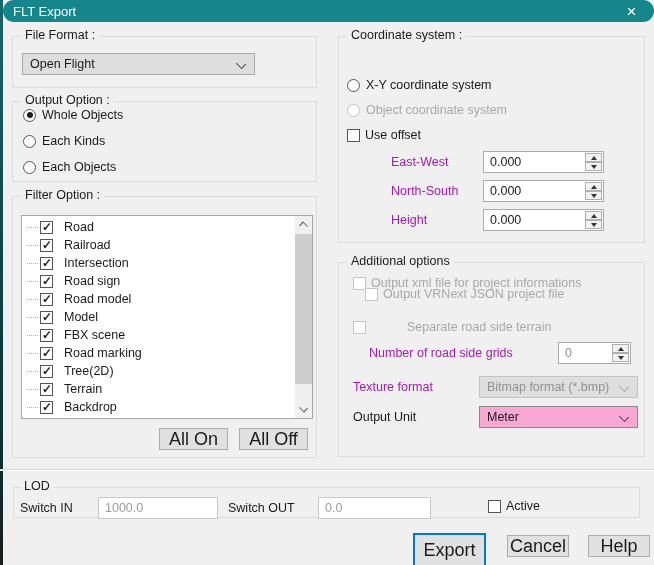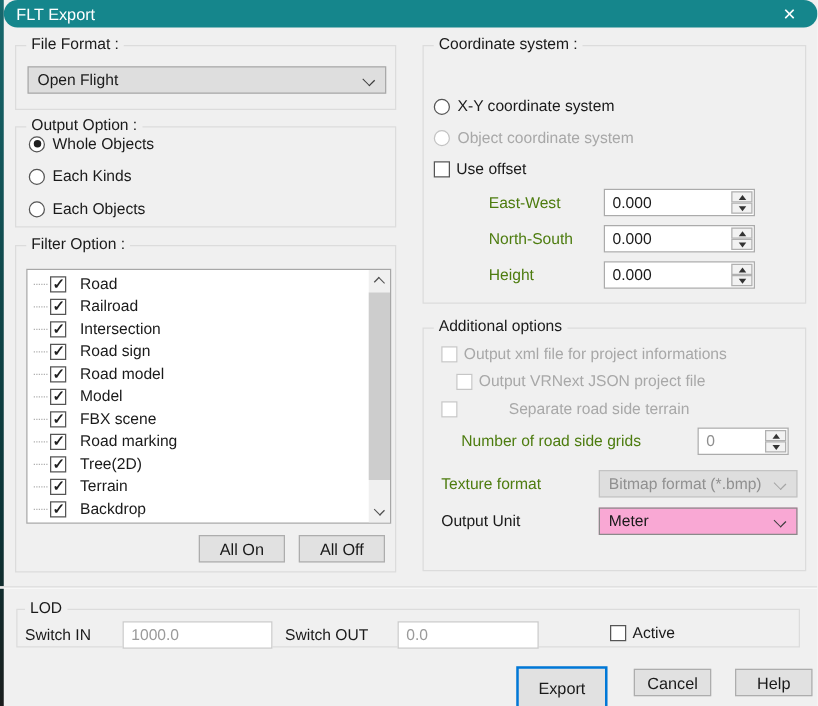--- a/index.html
+++ b/index.html
@@ -55,62 +55,62 @@
   .field.disabled { border-color:#c9c9c9; color:#9a9a9a; }
   .spin { position:absolute; right:1px; top:1px; bottom:1px; width:17px; display:flex;
     flex-direction:column; justify-content:space-between; }
   .spin-btn { height:9px; border:1px solid #b0b0b0; background:#f2f2f2; display:flex;
     align-items:center; justify-content:center; }
   .tri-up { width:0; height:0; border-left:3.5px solid transparent; border-right:3.5px solid transparent;
     border-bottom:4px solid #333; }
   .tri-down { width:0; height:0; border-left:3.5px solid transparent; border-right:3.5px solid transparent;
     border-top:4px solid #333; }
 
-  .grey-label { color:#4d7c0f; position:absolute; white-space:nowrap; }
+  .grey-label { color:#a21caf; position:absolute; white-space:nowrap; }
 
   
   #filter-list { position:absolute; left:8px; top:18px; width:292px; height:204px; background:#fff;
     border:1px solid #a7a7a7; overflow:hidden; }
   .list-item { height:18px; display:flex; align-items:center; padding-left:5px; }
   .list-item:first-child { margin-top:2px; }
   .tree-dash { width:11px; border-top:1px dotted #b0b0b0; margin-right:2px; flex:none; }
   .list-item .cb-label { margin-left:11px; }
   
   #scrollbar { position:absolute; right:0; top:0; width:17px; height:202px; background:#f0f0f0; }
   .sb-btn { position:absolute; left:0; width:17px; height:17px; display:flex; align-items:center; justify-content:center; }
   .sb-chev-up { width:7px; height:7px; border-left:1.5px solid #505050; border-top:1.5px solid #505050;
     transform:rotate(45deg) translate(1px,1px) scaleY(.8); }
   .sb-chev-down { width:7px; height:7px; border-right:1.5px solid #505050; border-bottom:1.5px solid #505050;
     transform:rotate(45deg) translate(-1px,-1px) scaleY(.8); }
   #sb-thumb { position:absolute; left:0; top:18px; width:17px; height:150px; background:#cdcdcd; }
 
   
   .btn { position:absolute; background:#e1e1e1; border:1px solid #adadad; display:flex;
-    align-items:center; justify-content:center; font-size:13px; }
+    align-items:center; justify-content:center; font-size:18px; }
   .btn.default { border:2px solid #0078d7; }
 
   #separator { left:0; top:469px; width:654px; height:2px;
     border-top:1px solid #d9d9d9; background:#fafafa; }
 </style>
 </head>
 <body>
 
 <div id="dialog">
   <div class="abs" id="left-strip"></div>
 
   <div class="abs" id="titlebar">
     <span id="title-text">FLT Export</span>
     <span id="close-btn">
         <span>×</span>
       </span>
   </div>
 
   <div class="abs group" style="left:12px; top:36px; width:305px; height:52px;">
     <span class="group-label">File Format :</span>
-    <div class="combo" style="left:9px; top:16px; width:287px; height:22px;">
+    <div class="combo" style="left:9px; top:16px; width:233px; height:22px;">
       <span>Open Flight</span>
       <span class="chev"></span>
     </div>
   </div>
 
   <div class="abs group" style="left:12px; top:101px; width:305px; height:81px;">
     <span class="group-label">Output Option :</span>
     <div class="radio-row" style="left:10px; top:6px;">
       <span class="radio selected"></span>
       <span class="radio-label">Whole Objects</span>
@@ -257,21 +257,21 @@
       </span>
     </div>
   </div>
 
   <div class="abs group" style="left:338px; top:262px; width:307px; height:195px;">
     <span class="group-label">Additional options</span>
     <div class="cb-row disabled" style="left:14px; top:13px;">
       <span class="cb disabled"></span>
       <span class="cb-label">Output xml file for project informations</span>
     </div>
-    <div class="cb-row disabled" style="left:14px; top:35px;padding-left:12px;">
+    <div class="cb-row disabled" style="left:14px; top:24px;padding-left:12px;">
       <span class="cb disabled"></span>
       <span class="cb-label">Output VRNext JSON project file</span>
     </div>
     <div class="cb-row disabled" style="left:14px; top:57px;gap:36px;">
       <span class="cb disabled"></span>
       <span class="cb-label">Separate road side terrain</span>
     </div>
 
     <span class="grey-label" style="left:30px; top:83px;">Number of road side grids</span>
     <div class="field" style="left:219px; top:79px; width:73px; height:22px; color:#8e8e8e;">

